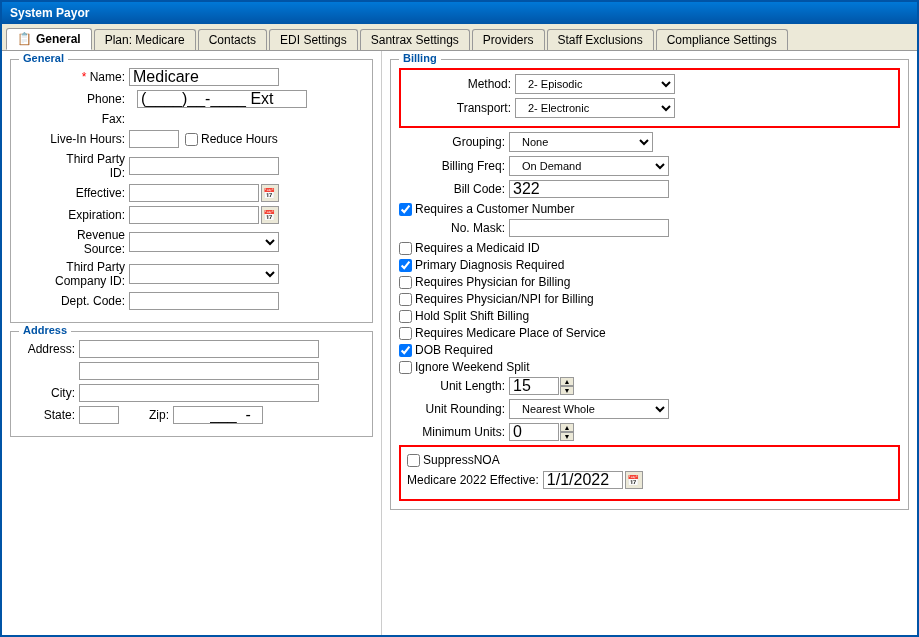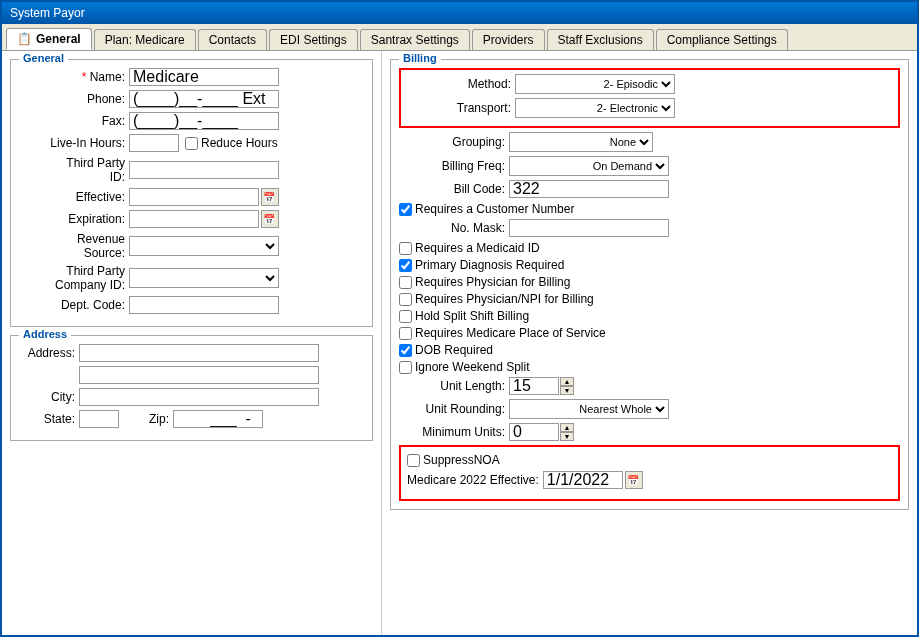--- a/index.html
+++ b/index.html
@@ -1,38 +1,38 @@
 <!DOCTYPE html>
 <html><head>
   <meta charset="utf-8">
   <style>
     * { box-sizing: border-box; margin: 0; padding: 0; font-family: Arial, sans-serif; font-size: 12px; }
     body { background: #d4d0c8; width: 919px; height: 637px; overflow: hidden; }
     
     .window { width: 919px; height: 637px; background: #ece9d8; border: 2px solid #0054a6; display: flex; flex-direction: column; }
     
-    .title-bar { background: linear-gradient(to bottom, #0078d7, #0054a6); color: white; padding: 4px 8px; font-weight: normal; font-size: 12px; height: 22px; display: flex; align-items: center; }
+    .title-bar { background: linear-gradient(to bottom, #0078d7, #0054a6); color: white; padding: 4px 8px; font-weight: bold; font-size: 12px; height: 22px; display: flex; align-items: center; }
     
     .tabs-bar { background: #ece9d8; display: flex; align-items: flex-end; padding: 4px 4px 0 4px; border-bottom: 1px solid #999; gap: 2px; }
     .tab { background: #ece9d8; border: 1px solid #999; border-bottom: none; padding: 3px 10px; cursor: pointer; color: #000; font-size: 11px; border-radius: 3px 3px 0 0; display: flex; align-items: center; gap: 4px; }
     .tab.active { background: white; font-weight: bold; border-bottom: 1px solid white; z-index: 1; }
     
     .content { flex: 1; background: white; display: flex; gap: 0; overflow: hidden; }
     
     .left-panel { flex: 0 0 380px; padding: 8px; border-right: 1px solid #ccc; overflow-y: auto; }
     .right-panel { flex: 1; padding: 8px; overflow-y: auto; }
     
     .section-box { border: 1px solid #aaa; padding: 8px; margin-bottom: 8px; position: relative; }
     .section-title { position: absolute; top: -8px; left: 8px; background: white; padding: 0 4px; color: #0054a6; font-weight: bold; font-size: 11px; }
     
     .form-row { display: flex; align-items: center; margin-bottom: 4px; }
     .form-label { text-align: right; padding-right: 4px; color: #000; white-space: nowrap; }
     
     input[type="text"] { border: 1px solid #999; height: 18px; padding: 1px 3px; background: white; font-size: 16px; }
-    select { border: 1px solid #999; height: 20px; padding: 1px 0; background: white; font-size: 11px; text-align: right; }
+    select { border: 1px solid #999; height: 20px; padding: 1px 8px; background: white; font-size: 11px; }
     input[type="checkbox"] { width: 13px; height: 13px; }
     
     .billing-row { display: flex; align-items: center; margin-bottom: 4px; }
     .billing-label { text-align: right; padding-right: 4px; white-space: nowrap; min-width: 110px; }
     
     .spinner-container { display: flex; align-items: center; }
     .spinner { display: flex; flex-direction: column; margin-left: 1px; }
     .spinner-btn { width: 14px; height: 9px; border: 1px solid #999; background: #ece9d8; display: flex; align-items: center; justify-content: center; cursor: pointer; font-size: 7px; line-height: 1; }
     
     .cal-icon { width: 18px; height: 18px; background: #ece9d8; border: 1px solid #999; display: inline-flex; align-items: center; justify-content: center; cursor: pointer; margin-left: 2px; font-size: 10px; }
@@ -86,26 +86,25 @@
 
         <div class="form-row">
           <div class="form-label" style="width:110px">
             <span style="color:red">*</span> Name:
           </div>
           <input type="text" style="width: 150px;" value="Medicare">
         </div>
 
         <div class="form-row">
           <div class="form-label" style="width:110px">Phone:</div>
-          <input type="text" style="width: 150px;" value="(____)__-____ Ext">
+          <input type="text" style="width: 170px; margin-left: 8px;" value="(____)__-____ Ext">
         </div>
 
         <div class="form-row">
           <div class="form-label" style="width:110px">Fax:</div>
-          <input type="text" style="width: 150px;" value="(____)__-____">
         </div>
 
 
         <div class="form-row">
           <div class="form-label" style="width:110px">Live-In Hours:</div>
           <input type="text" style="width: 50px;">
           <input type="checkbox" style="margin-left: 6px;">
           <span style="margin-left:3px">Reduce Hours</span>
         </div>
 

